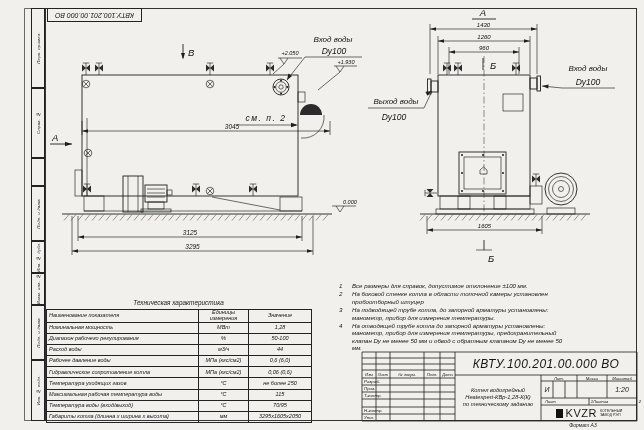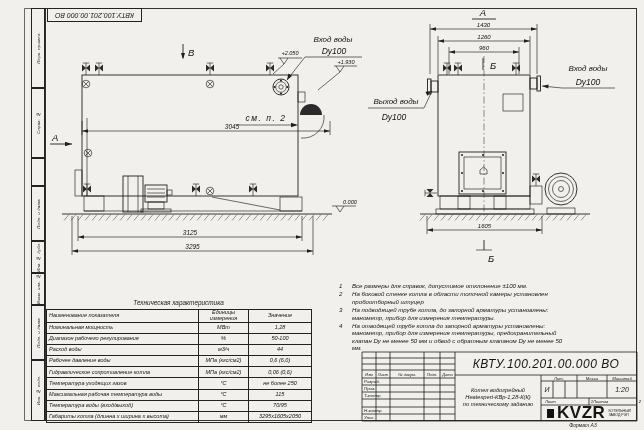--- a/index.html
+++ b/index.html
@@ -33,21 +33,21 @@
   #tech th,#tech td{border:1px solid #222;font-size:5.5px;font-style:italic;font-weight:normal;
       padding:0 2px;height:10.1px;line-height:1.05;overflow:hidden;}
   #tech th{height:12px;}
   #tech .c{text-align:center;}
   
   .tbt{position:absolute;display:flex;align-items:center;justify-content:center;font-style:italic;overflow:hidden;}
   .tbl-label{justify-content:flex-start;padding-left:2px;}
   #tb-name{flex-direction:column;line-height:7px;text-align:center;}
   #logo{gap:3px;font-style:normal;}
   #logo .blk{width:7px;height:9px;background:#111;}
-  #logo .kv{font-weight:bold;font-size:17px;letter-spacing:.5px;}
+  #logo .kv{font-weight:normal;font-size:11px;letter-spacing:.5px;}
   #logo .org{display:flex;flex-direction:column;font-size:3.6px;line-height:4.2px;}
   #fmt{left:528px;top:422px;width:110px;text-align:center;font-size:5px;font-style:italic;}
 </style>
 </head>
 <body>
 
 <div id="sheet">
 
   <svg id="lw" width="644" height="430" viewBox="0 0 644 430" style="position:absolute;left:0;top:0;">
     <defs>

